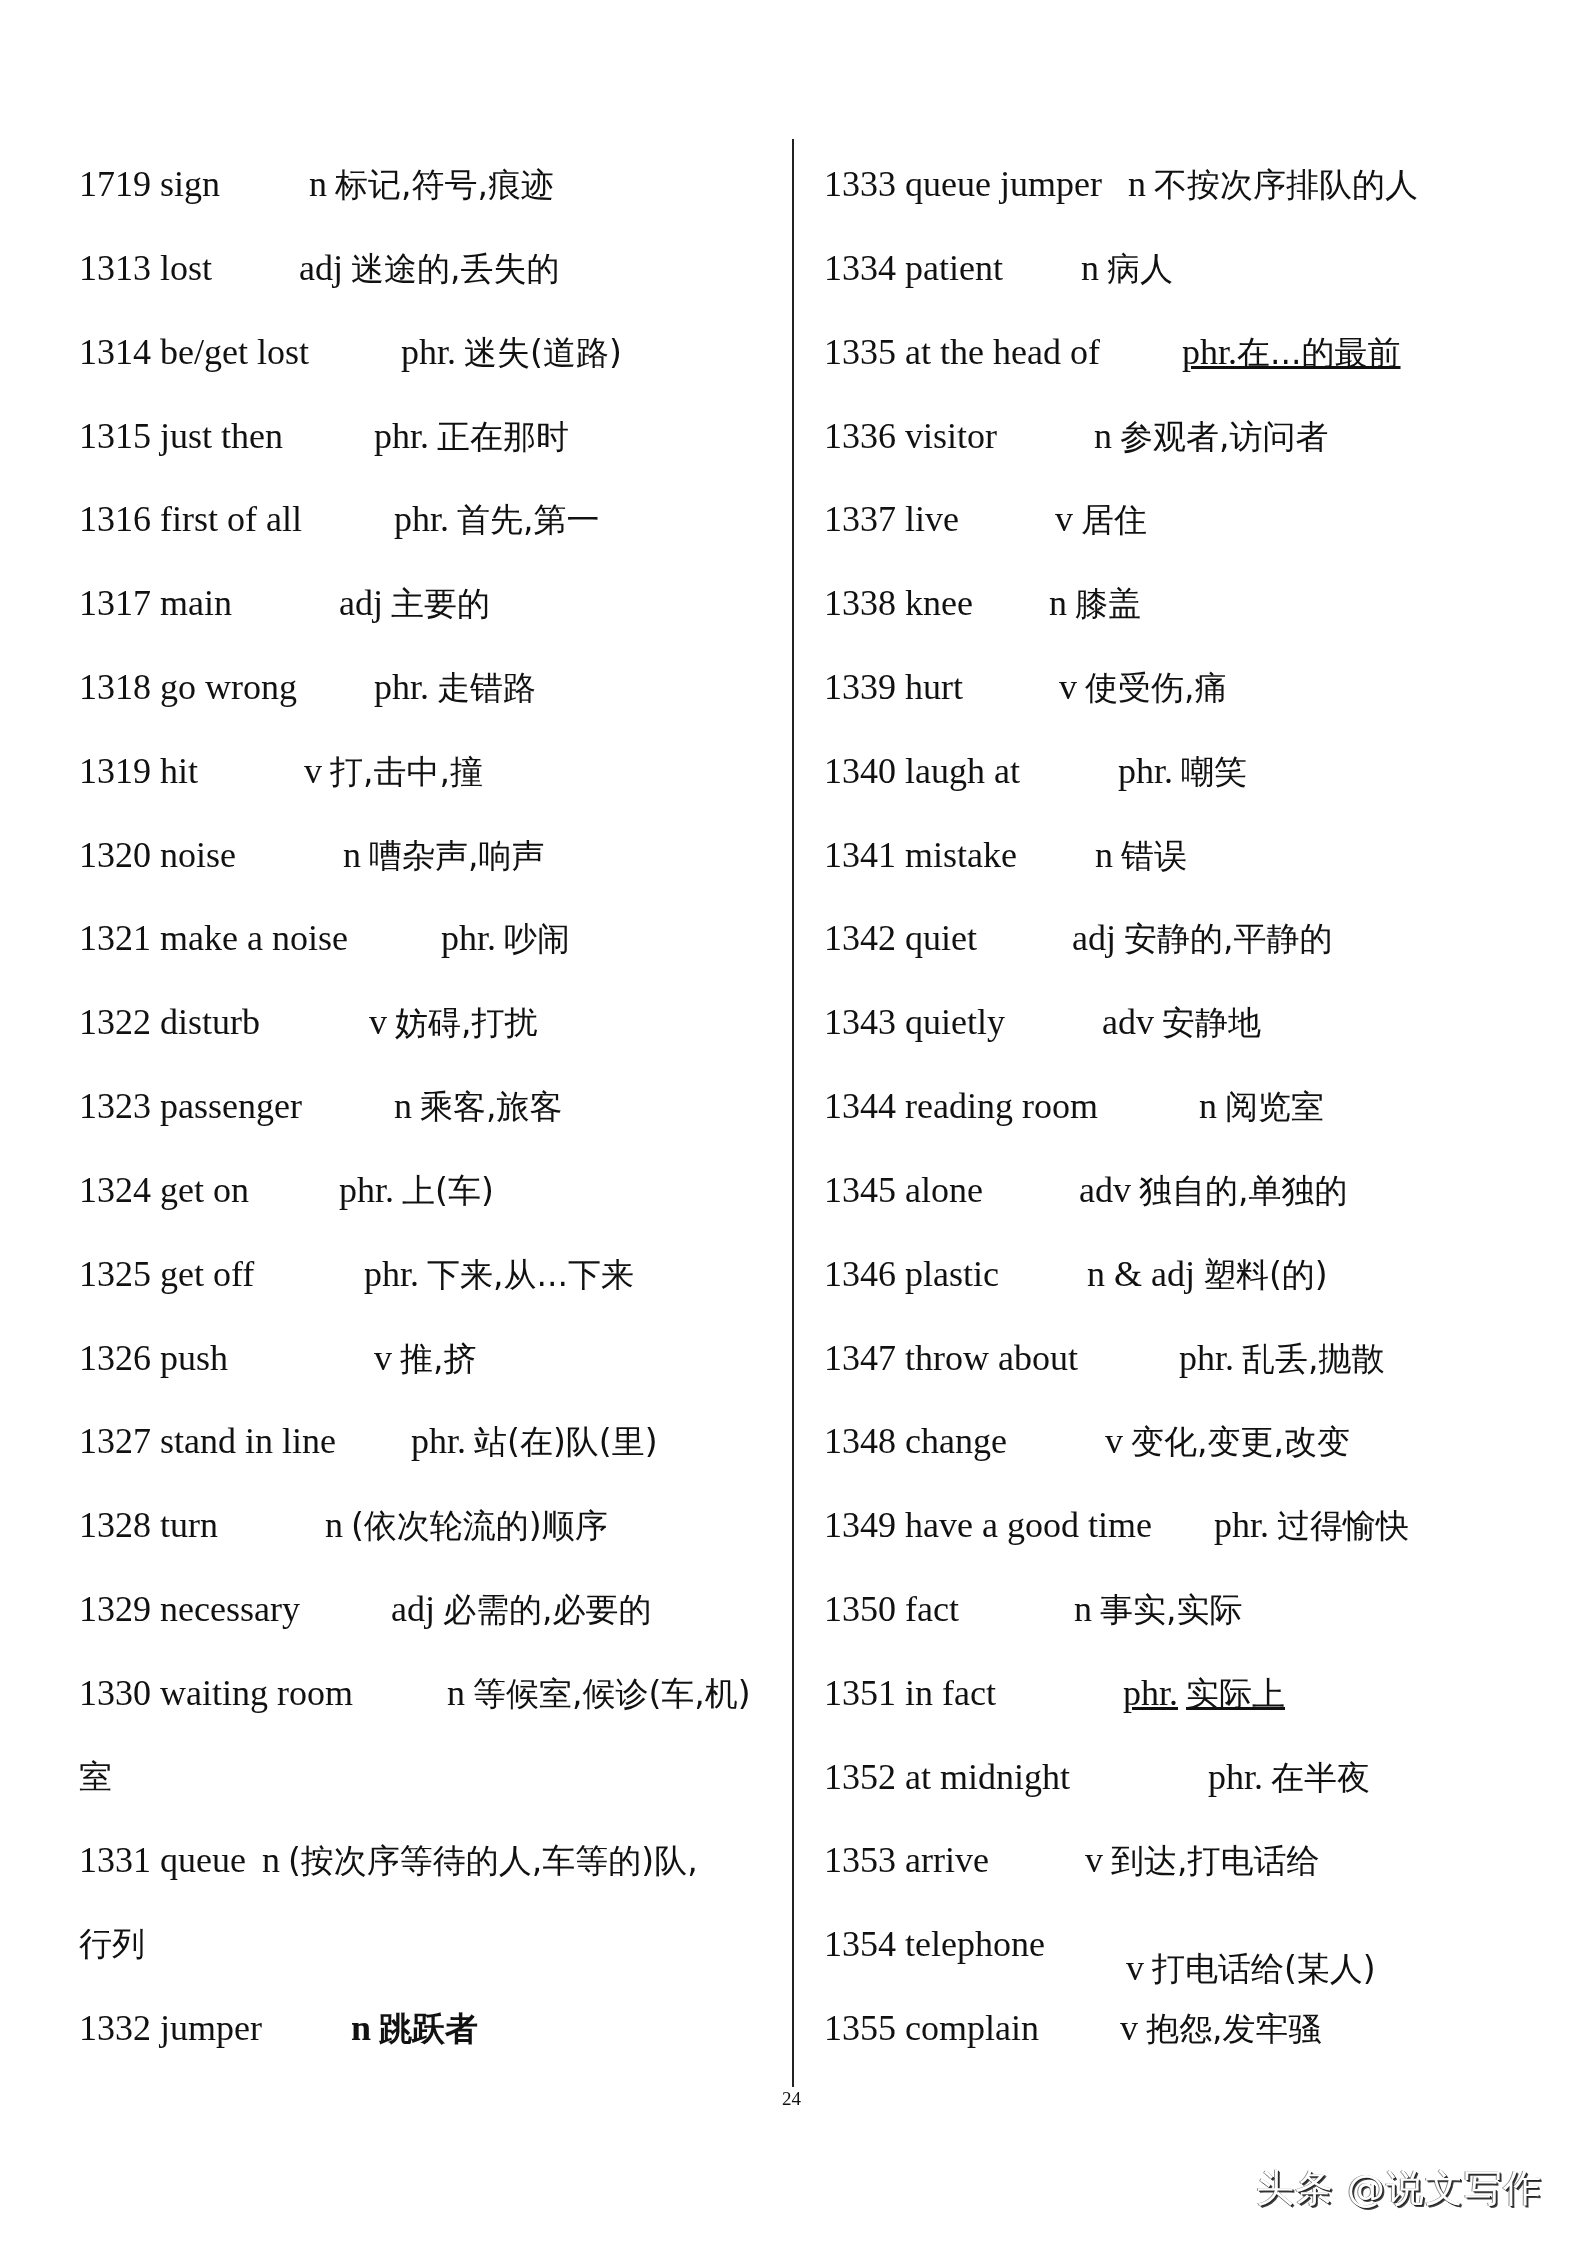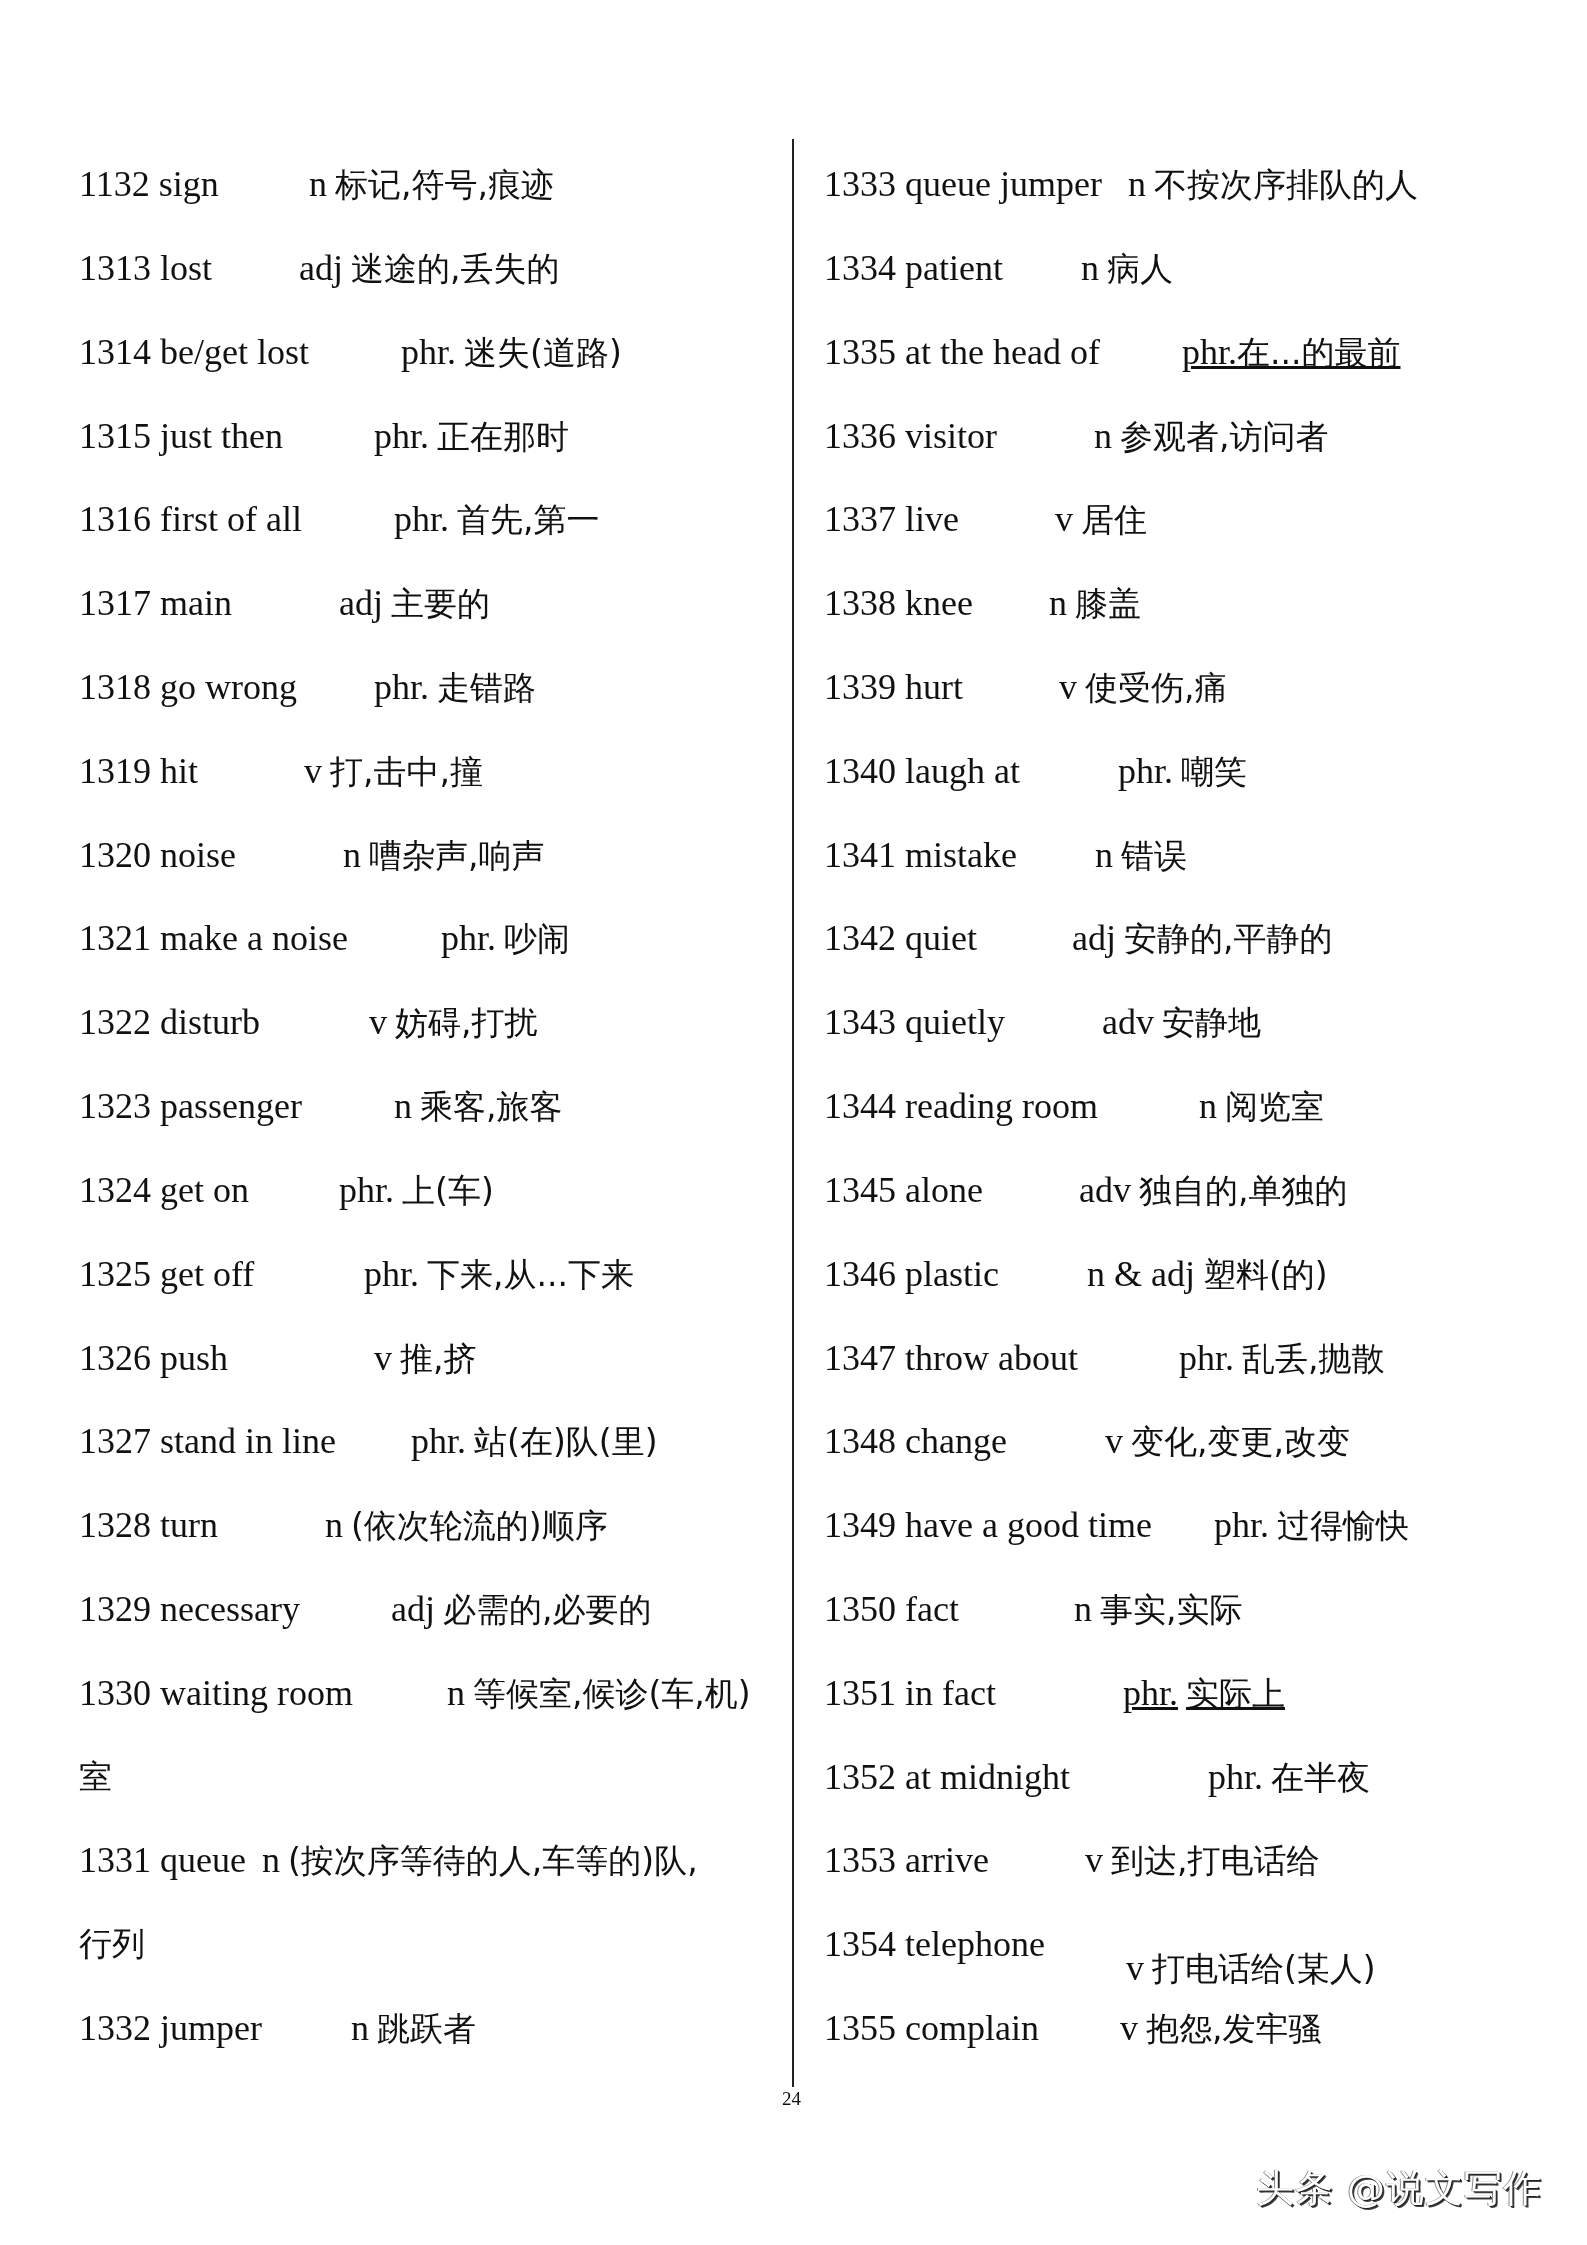--- a/index.html
+++ b/index.html
@@ -20,21 +20,21 @@
                text-shadow: 1px 1px 0 #222, 2px 2px 0 #444, -1px 0 0 #888; }
 </style>
 </head>
 <body>
 
 <div class="page">
   <div class="divider"></div>
 
   <div>
     <div class="row" style="left:79px; top:159px;">
-      <span class="term">1132 sign</span>
+      <span class="term">1719 sign</span>
       <span class="def" style="left:230px;"><span class="pos">n</span><span class="zh">标记,符号,痕迹</span></span>
     </div>
     <div class="row" style="left:79px; top:243px;">
       <span class="term">1313 lost</span>
       <span class="def" style="left:220px;"><span class="pos">adj</span><span class="zh">迷途的,丢失的</span></span>
     </div>
     <div class="row" style="left:79px; top:327px;">
       <span class="term">1314 be/get lost</span>
       <span class="def" style="left:322px;"><span class="pos">phr.</span><span class="zh">迷失(道路)</span></span>
     </div>
@@ -103,21 +103,21 @@
       <span class="def" style="left:368px;"><span class="pos">n</span><span class="zh">等候室,候诊(车,机)</span></span>
     </div>
     <div class="cont" style="left:79px; top:1752px;">室</div>
     <div class="row" style="left:79px; top:1835px;">
       <span class="term">1331 queue</span>
       <span class="def" style="left:183px;"><span class="pos">n</span><span class="zh">(按次序等待的人,车等的)队,</span></span>
     </div>
     <div class="cont" style="left:79px; top:1919px;">行列</div>
     <div class="row" style="left:79px; top:2003px;">
       <span class="term">1332 jumper</span>
-      <span class="def" style="left:272px;"><span class="pos">n</span><span class="zh">跳跃者</span></span>
+      <span class="def" style="left:272px;font-weight:bold;"><span class="pos">n</span><span class="zh">跳跃者</span></span>
     </div>
   </div>
 
   <div>
     <div class="row" style="left:824px; top:159px;">
       <span class="term">1333 queue jumper</span>
       <span class="def" style="left:304px;"><span class="pos">n</span><span class="zh">不按次序排队的人</span></span>
     </div>
     <div class="row" style="left:824px; top:243px;">
       <span class="term">1334 patient</span>

